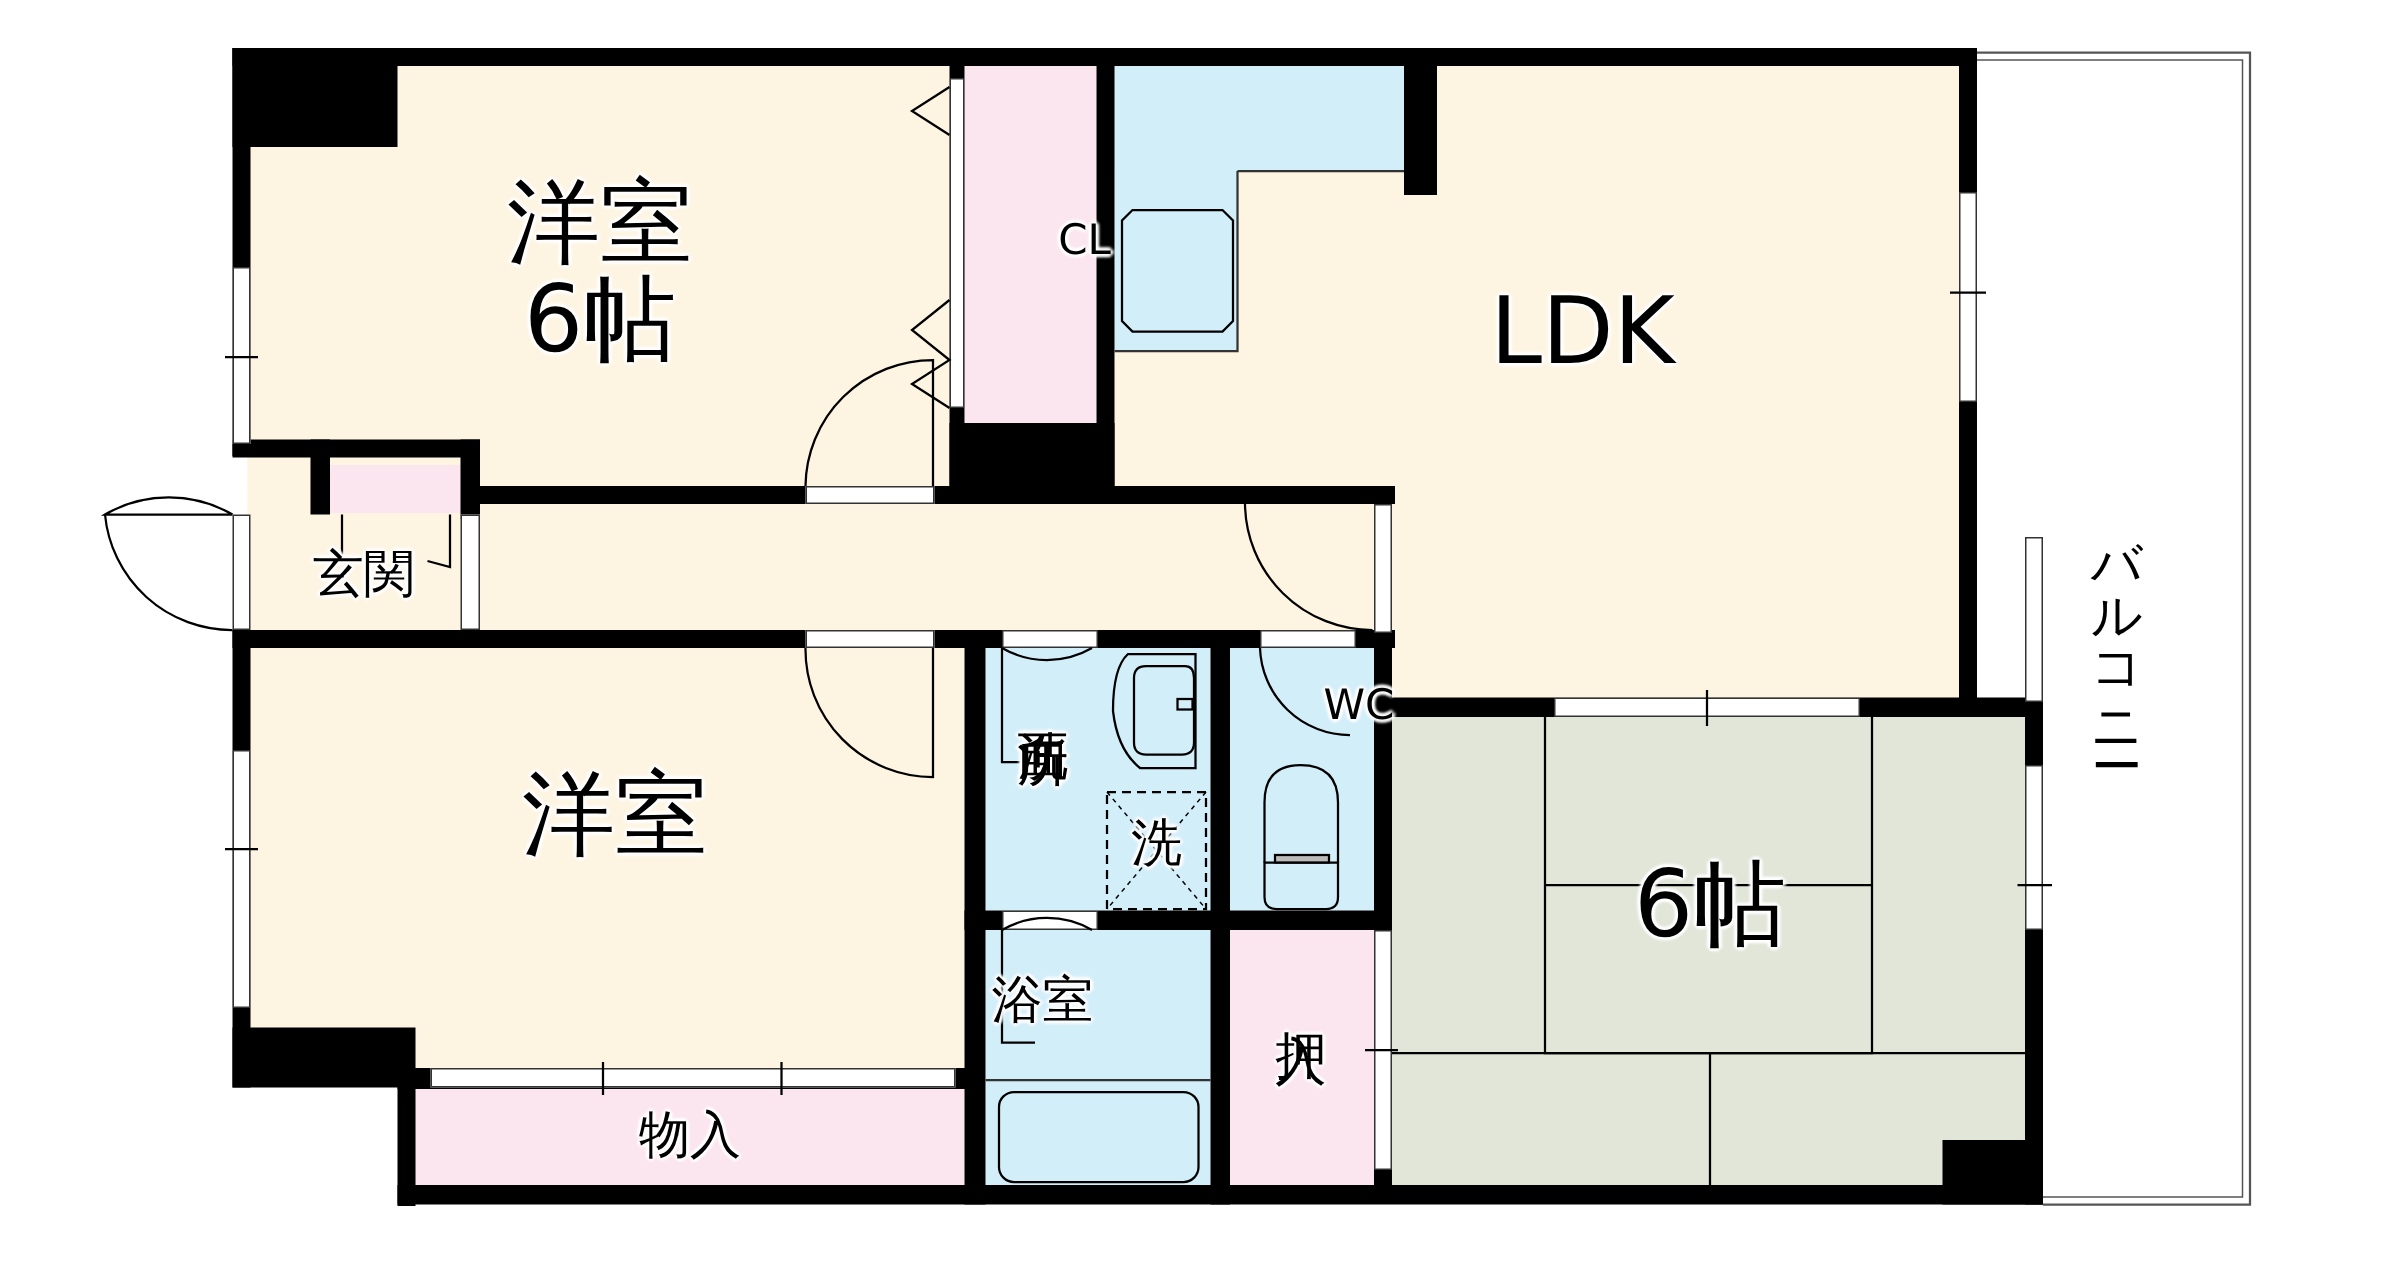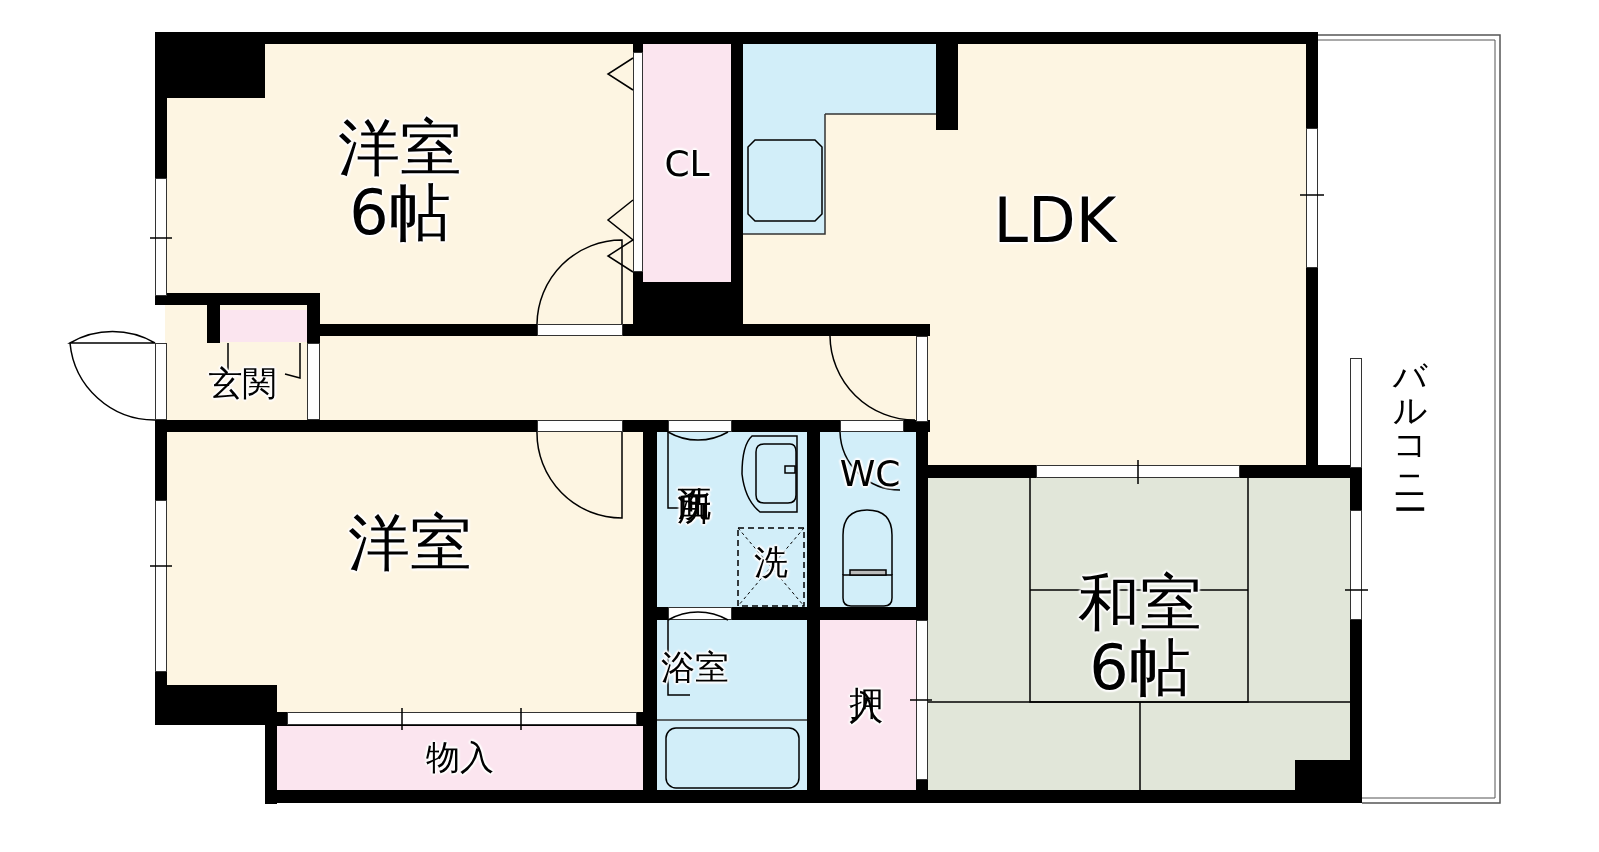--- a/index.html
+++ b/index.html
@@ -9,21 +9,21 @@
   .room { position: absolute; }
   .beige { background: #fdf5e2; }
   .pink { background: #fbe5ef; }
   .blue { background: #d2eef9; }
   .tatami { background: #e1e6d9; }
   .win { position: absolute; background: #fff; border: 1.5px solid #333; box-sizing: border-box; }
   .label { position: absolute; color: #000; text-align: center; line-height: 1.05;
            text-shadow: 0 0 3px #fff, 0 0 3px #fff, 0 0 3px #fff, 2px 0 2px #fff, -2px 0 2px #fff, 0 2px 2px #fff, 0 -2px 2px #fff; }
   .big { font-size: 62px; font-weight: 500; }
   .mid { font-size: 34px; }
-  .small { font-size: 36px; }
+  .small { font-size: 28px; margin-left: 36px; }
   .vert { writing-mode: vertical-rl; letter-spacing: 2px; }
   svg { position: absolute; left: 0; top: 0; overflow: visible; }
 </style>
 </head>
 <body>
 
 <div class="room beige" style="left:165px;top:42px;width:468px;height:284px;"></div>
 <div class="room pink" style="left:643px;top:42px;width:88px;height:240px;"></div>
 <div class="room beige" style="left:743px;top:42px;width:563px;height:427px;"></div>
 <div class="room beige" style="left:920px;top:330px;width:386px;height:140px;"></div>
@@ -146,16 +146,15 @@
 <div class="label big" style="left:300px;top:510px;width:220px;">
   <div>洋室</div>
 </div>
 <div class="label mid vert" style="left:676px;top:460px;">洗面所</div>
 <div class="label mid" style="left:738px;top:545px;width:66px;">洗</div>
 <div class="label small" style="left:830px;top:455px;width:80px;">WC</div>
 <div class="label mid" style="left:640px;top:650px;width:110px;">浴室</div>
 <div class="label mid" style="left:380px;top:740px;width:160px;">物入</div>
 <div class="label mid vert" style="left:848px;top:660px;">押入</div>
 <div class="label big" style="left:1040px;top:570px;width:200px;">
-  <div>和室</div>
   <div>6帖</div>
 </div>
 <div class="label mid vert" style="left:1392px;top:338px;letter-spacing:0px;">バルコニー</div>
 
 </body></html>

